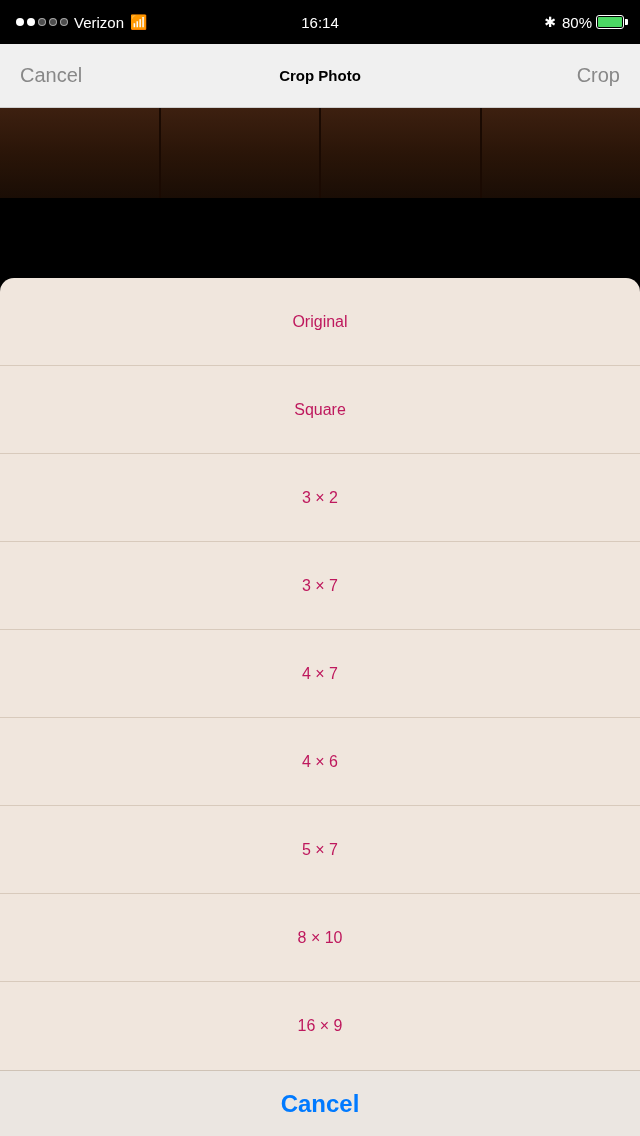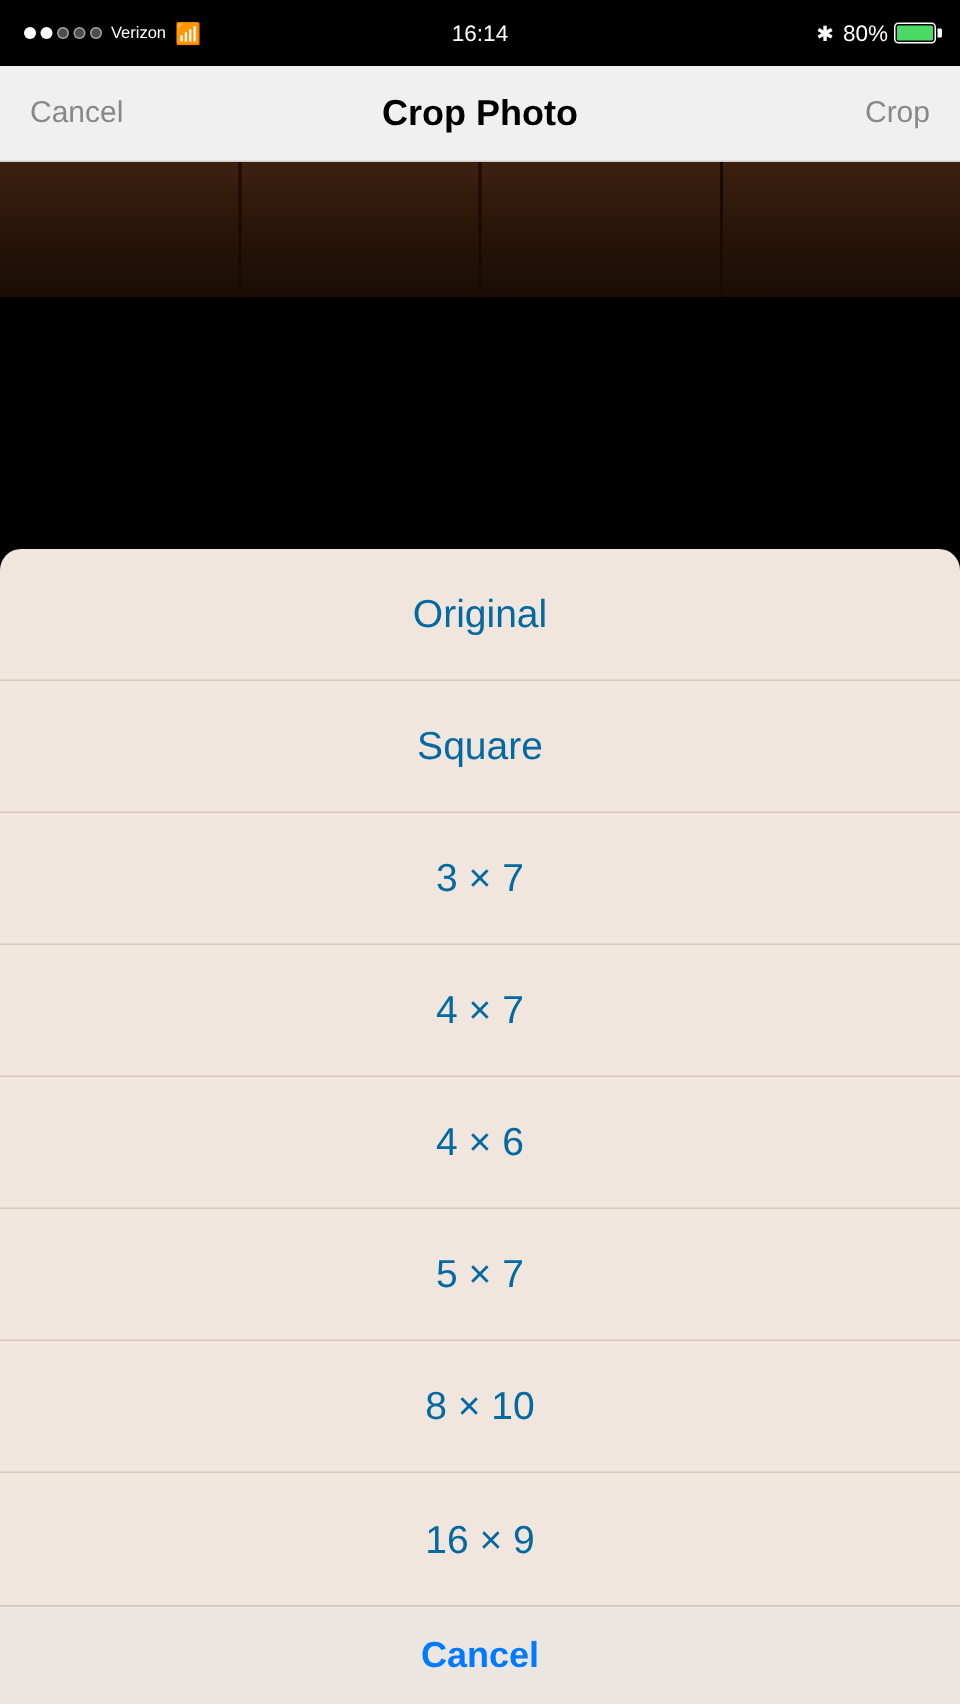--- a/index.html
+++ b/index.html
@@ -42,21 +42,21 @@
       width: 8px;
       height: 8px;
       border-radius: 50%;
     }
 
     .dot.filled { background: #fff; }
     .dot.empty { background: rgba(255,255,255,0.3); border: 1px solid rgba(255,255,255,0.5); }
 
     .carrier-text {
       color: #fff;
-      font-size: 11px;
+      font-size: 15px;
       font-weight: 500;
     }
 
     .wifi-icon {
       color: #fff;
       font-size: 14px;
     }
 
     .status-center {
       color: #fff;
@@ -136,21 +136,21 @@
       color: #888;
       font-size: 20px;
       font-weight: 400;
       background: none;
       border: none;
       cursor: pointer;
     }
 
     .nav-title {
       color: #000;
-      font-size: 24px;
+      font-size: 15px;
       font-weight: 600;
       position: absolute;
       left: 50%;
       transform: translateX(-50%);
     }
 
     
     .photo-area {
       height: 90px;
       background: #2a1a0a;
@@ -210,22 +210,22 @@
       border-left: none;
       border-right: none;
       border-top: none;
     }
 
     .sheet-option:last-child {
       border-bottom: none;
     }
 
     .sheet-option-text {
-      color: #0369a1;
-      font-size: 26px;
+      color: #be185d;
+      font-size: 16px;
       font-weight: 400;
     }
 
     
     .sheet-cancel {
       height: 66px;
       background: rgba(240,235,230,0.98);
       display: flex;
       align-items: center;
       justify-content: center;
@@ -286,20 +286,23 @@
 <div class="action-sheet">
   <div class="sheet-options">
 
   <button class="sheet-option">
         <span class="sheet-option-text">Original</span>
       </button>
       <button class="sheet-option">
         <span class="sheet-option-text">Square</span>
       </button>
       <button class="sheet-option">
+        <span class="sheet-option-text">3 × 2</span>
+      </button>
+      <button class="sheet-option">
         <span class="sheet-option-text">3 × 7</span>
       </button>
       <button class="sheet-option">
         <span class="sheet-option-text">4 × 7</span>
       </button>
       <button class="sheet-option">
         <span class="sheet-option-text">4 × 6</span>
       </button>
       <button class="sheet-option">
         <span class="sheet-option-text">5 × 7</span>

